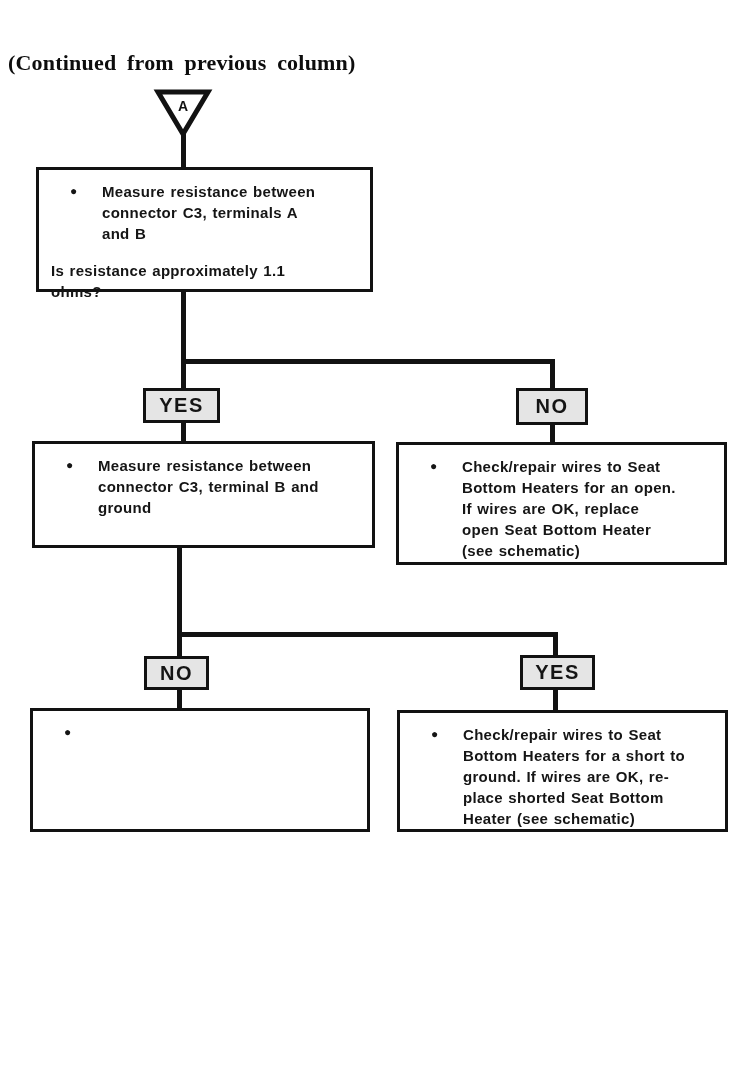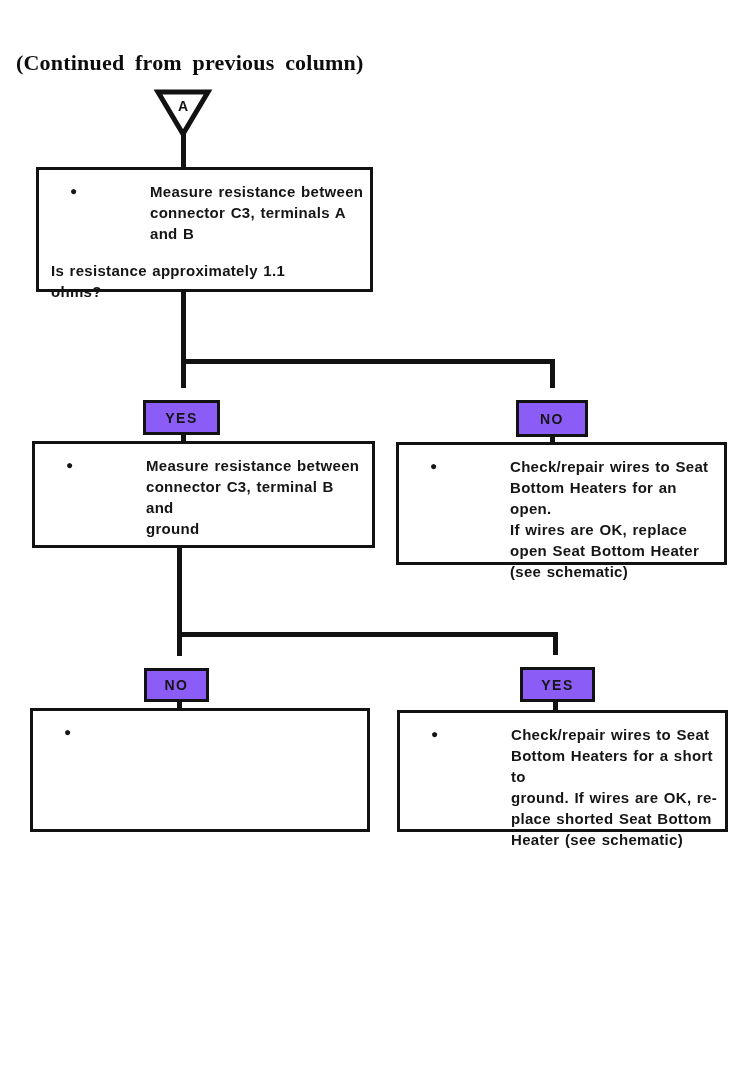--- a/index.html
+++ b/index.html
@@ -2,46 +2,46 @@
 <html><head>
 <meta charset="utf-8">
 <style>
   html,body { margin:0; padding:0; background:#ffffff; }
   #canvas {
     position:relative; width:736px; height:1088px; background:#ffffff;
     font-family:"Liberation Sans", sans-serif; color:#111;
     overflow:hidden;
   }
   .note {
-    position:absolute; left:16px; top:50px;
+    position:absolute; left:8px; top:50px;
     font-family:"Liberation Serif", serif;
     font-size:22px; font-weight:600; letter-spacing:0.2px; word-spacing:5px;
     color:#0d0d0d;
   }
   .tri { position:absolute; left:153px; top:89px; width:60px; height:48px; }
   .tri text {
     font-family:"Liberation Sans", sans-serif; font-weight:700; font-size:14px;
   }
   .vline, .hline { position:absolute; background:#121212; }
   .fbox {
     position:absolute; border:3px solid #121212; background:#fff;
     box-sizing:border-box; padding:11px 6px 6px 12px;
     font-size:15px; font-weight:700; line-height:21px;
     letter-spacing:0.3px; word-spacing:1px; color:#151515;
   }
   .brow { display:flex; align-items:flex-start; }
   .bdot {
     flex:0 0 32px; margin-left:19px; font-size:12px; line-height:21px;
   }
-  .btext { flex:1; white-space:pre-line;margin-left:48px; }
+  .btext { flex:1; white-space:pre-line; }
   .q { white-space:pre-line; margin-top:16px; }
   .lbl {
-    position:absolute; border:3px solid #121212; background:#8b5cf6;
+    position:absolute; border:3px solid #121212; background:#e5e5e5;
     box-sizing:border-box; display:flex; align-items:center; justify-content:center;
-    font-size:14px; font-weight:700; letter-spacing:1.5px; color:#151515;margin-top:12px;
+    font-size:20px; font-weight:700; letter-spacing:1.5px; color:#151515;
   }
   
   #box1    { left:36px;  top:167px; width:337px; height:125px; }
   #boxYes1 { left:32px;  top:441px; width:343px; height:107px; }
   #boxNo1  { left:396px; top:442px; width:331px; height:123px; }
   #boxNo2  { left:30px;  top:708px; width:340px; height:124px; }
   #boxYes2 { left:397px; top:710px; width:331px; height:122px; }
   #lblYes1 { left:143px; top:388px; width:77px; height:35px; }
   #lblNo1  { left:516px; top:388px; width:72px; height:37px; }
   #lblNo2  { left:144px; top:656px; width:65px; height:34px; }

